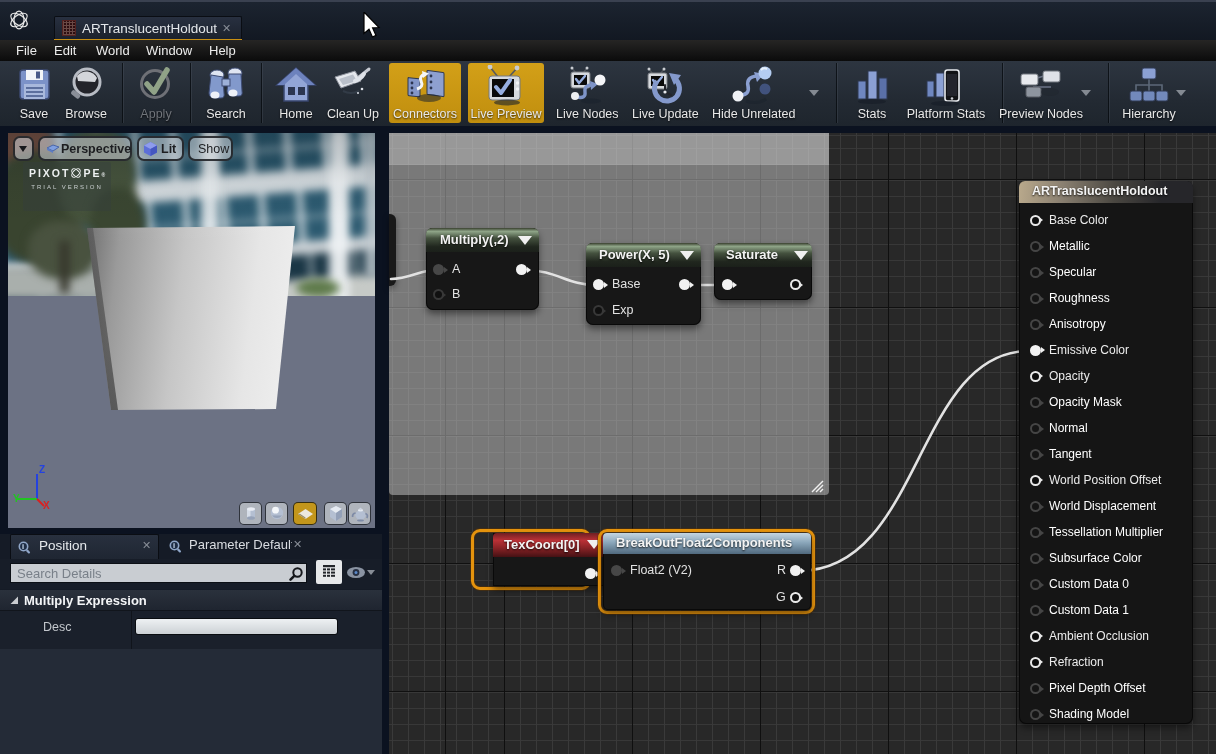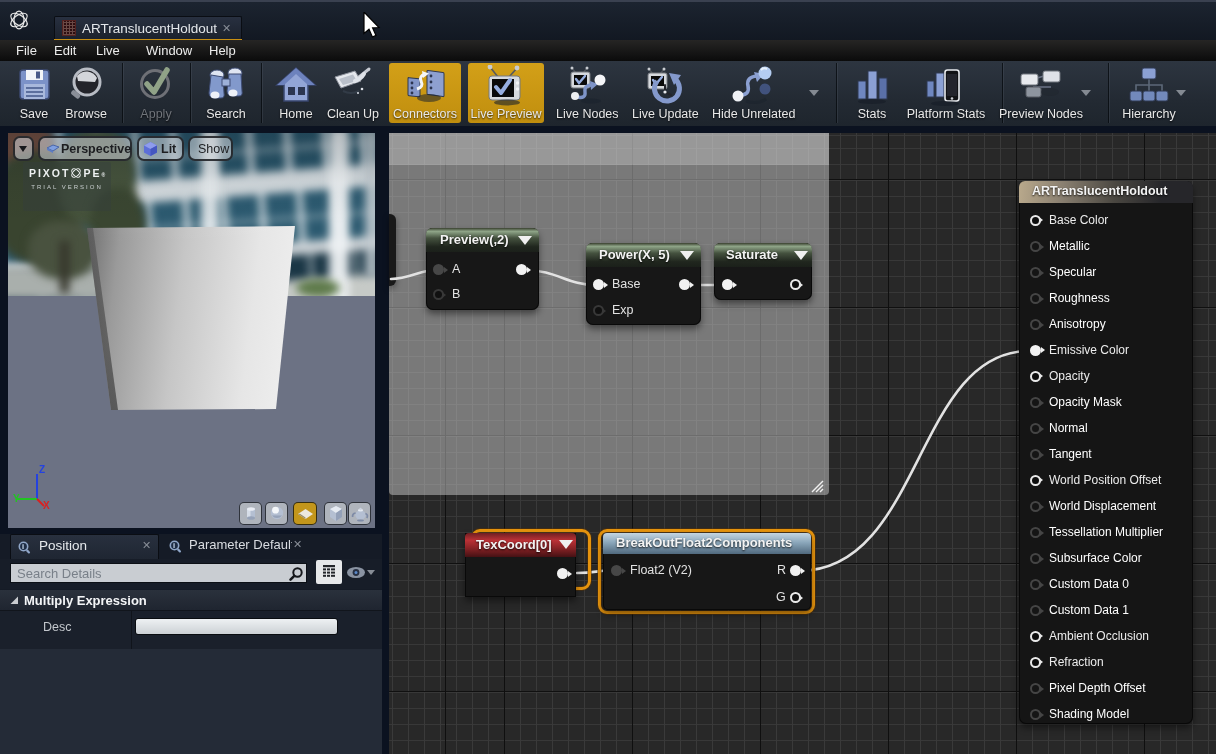--- a/index.html
+++ b/index.html
@@ -81,21 +81,21 @@
       <div class="tabicon abs"></div>
       <div class="tabtext abs">ARTranslucentHoldout</div>
       <div class="tabx abs">✕</div>
     </div>
     <div id="tabunder" class="abs"></div>
   </div>
 
   <div id="menubar" class="abs">
     <span style="left:16px">File</span>
     <span style="left:54px">Edit</span>
-    <span style="left:96px">Live</span>
+    <span style="left:96px">World</span>
     <span style="left:146px">Window</span>
     <span style="left:209px">Help</span>
   </div>
 
   <div id="toolbar" class="abs">
     <div class="tbsep" style="left:122px"></div>
     <div class="tbsep" style="left:190px"></div>
     <div class="tbsep" style="left:261px"></div>
     <div class="tbsep" style="left:836px"></div>
     <div class="tbsep" style="left:1002px"></div>
@@ -493,21 +493,21 @@
         <path d="M2,146 C 20,146 32,137 46,137"></path>
         <path d="M135,137 C 168,137 178,152 206,152"></path>
         <path d="M299,152 C 314,152 321,152 336,152"></path>
         <path d="M188,440 C 206,440 212,437 226,437"></path>
         <path d="M410,438 C 533,438 526,218 640,218"></path>
       </g>
     </svg>
 
     <div class="node" style="left:37px;top:95px;width:113px;height:82px">
       <div class="nhead" style="height:24px;background:linear-gradient(180deg,#39402f 0,#8fa588 14%,#45523f 42%,#20261e 78%,#1b201a 100%)"></div>
-      <div class="ntitle" style="left:14px;top:4px">Preview(,2)</div>
+      <div class="ntitle" style="left:14px;top:4px">Multiply(,2)</div>
       <div class="ncaret" style="left:92px;top:8px"></div>
       <div class="pin pd" style="left:7px;top:36px"></div>
       <div class="plabel" style="left:26px;top:34px">A</div>
       <div class="pin pk" style="left:7px;top:61px"></div>
       <div class="plabel" style="left:26px;top:59px">B</div>
       <div class="pin pf" style="left:90px;top:36px"></div>
     </div>
 
     <div class="node" style="left:197px;top:110px;width:115px;height:82px">
       <div class="nhead" style="height:24px;background:linear-gradient(180deg,#39402f 0,#8fa588 14%,#45523f 42%,#20261e 78%,#1b201a 100%)"></div>
@@ -522,21 +522,21 @@
 
     <div class="node" style="left:325px;top:110px;width:98px;height:57px">
       <div class="nhead" style="height:24px;background:linear-gradient(180deg,#39402f 0,#8fa588 14%,#45523f 42%,#20261e 78%,#1b201a 100%)"></div>
       <div class="ntitle" style="left:12px;top:4px">Saturate</div>
       <div class="ncaret" style="left:80px;top:8px"></div>
       <div class="pin pf" style="left:8px;top:36px"></div>
       <div class="pin pw" style="left:76px;top:36px"></div>
     </div>
 
     <div class="sel" style="left:82px;top:396px;width:120px;height:61px"></div>
-    <div class="node" style="left:76px;top:400px;width:111px;height:64px;border-radius:0">
+    <div class="node" style="left:104px;top:400px;width:111px;height:53px;border-radius:0">
       <div class="nhead" style="height:24px;border-radius:4px 4px 0 0;background:linear-gradient(180deg,#6e1f22 0,#bb3136 30%,#8e2427 60%,#461114 100%)"></div>
       <div class="ntitle" style="left:11px;top:4px">TexCoord[0]</div>
       <div class="ncaret" style="left:94px;top:7px"></div>
       <div class="pin pf" style="left:92px;top:35px"></div>
     </div>
 
     <div class="sel" style="left:209px;top:396px;width:217px;height:85px"></div>
     <div class="node" style="left:214px;top:400px;width:208px;height:77px;border-radius:5px">
       <div class="nhead" style="height:21px;border-radius:4px 4px 0 0;background:linear-gradient(180deg,#c4d5e1 0,#8ba7bb 45%,#50697e 100%)"></div>
       <div class="ntitle" style="left:13px;top:2px">BreakOutFloat2Components</div>

